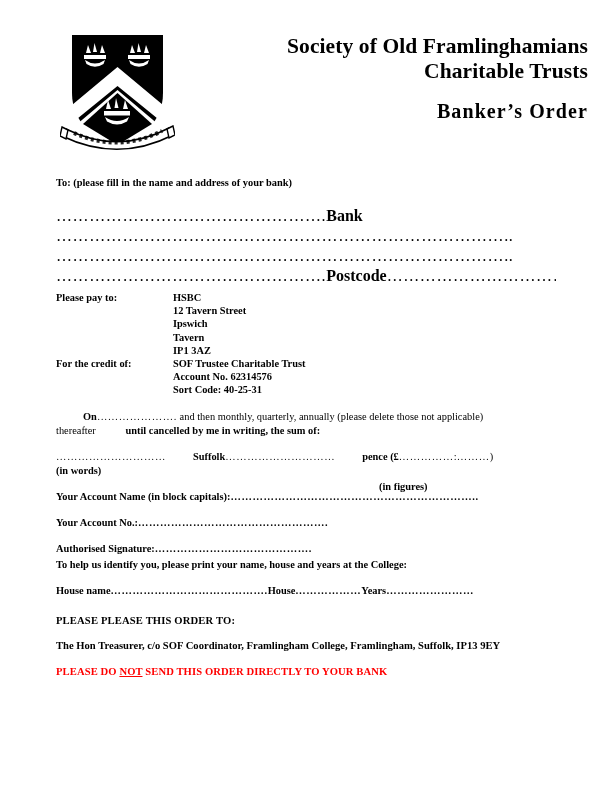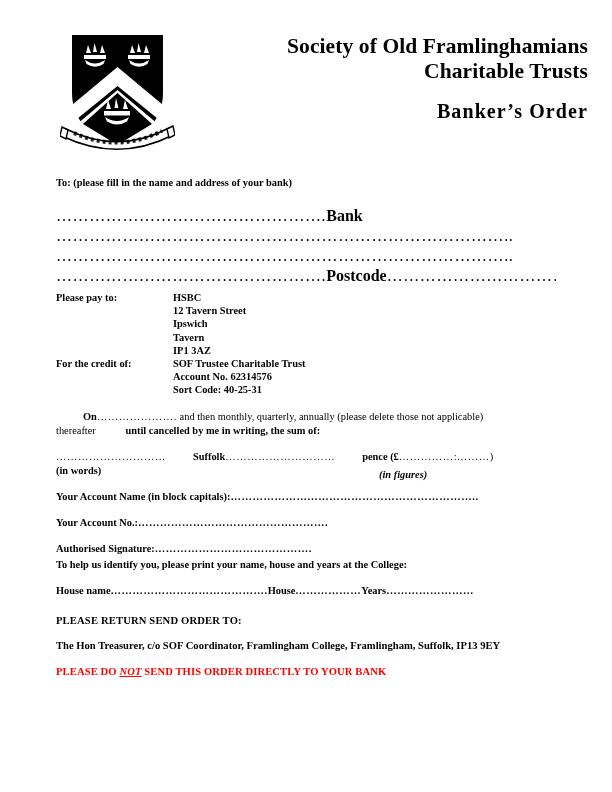--- a/index.html
+++ b/index.html
@@ -123,22 +123,21 @@
   .inwords-line {
     font-weight: bold;
     font-size: 10.4px;
     position: relative;
     height: 13px;
     margin-top: 1px;
   }
   .inwords-line .right {
     position: absolute;
     left: 323px;
-    top: 4px;
-    font-style: italic;
+    top: 16px;
   }
 
   .fieldrow {
     margin-top: 13px;
     font-weight: bold;
     font-size: 10.4px;
     white-space: nowrap;
     overflow: hidden;
   }
   .note-row {
@@ -160,21 +159,21 @@
     line-height: 13.5px;
     width: 490px;
   }
   .warning {
     margin-top: 13px;
     font-weight: bold;
     font-size: 10.6px;
     color: #ff0000;
     letter-spacing: 0.1px;
   }
-  .warning u { text-decoration: underline; font-style: italic; }
+  .warning u { text-decoration: underline; }
 </style>
 </head>
 <body>
 
 <div class="page">
 
   <div class="header">
 
     <div class="crest">
       <svg width="115" height="125" viewBox="0 0 115 125" xmlns="http://www.w3.org/2000/svg">
@@ -307,21 +306,21 @@
     <div class="fieldrow">
       <span>Authorised Signature:</span><span class="dots">…………………………………….</span>
     </div>
 
     <div class="note-row">To help us identify you, please print your name, house and years at the College:</div>
 
     <div class="fieldrow">
       <span>House name</span><span class="dots">…………………………………….</span><span>House</span><span class="dots">………………</span><span>Years</span><span class="dots">……………………</span>
     </div>
 
-    <div class="return-head">PLEASE RETURN SEND ORDER TO:</div>
+    <div class="return-head">PLEASE PLEASE THIS ORDER TO:</div>
     <div class="return-addr">The Hon Treasurer, c/o SOF Coordinator, Framlingham College, Framlingham, Suffolk, IP13 9EY</div>
 
     <div class="warning">
       <span>PLEASE DO </span><u>NOT</u><span> SEND THIS ORDER DIRECTLY TO YOUR BANK</span>
     </div>
 
   </div>
 </div>
 
 </body></html>

